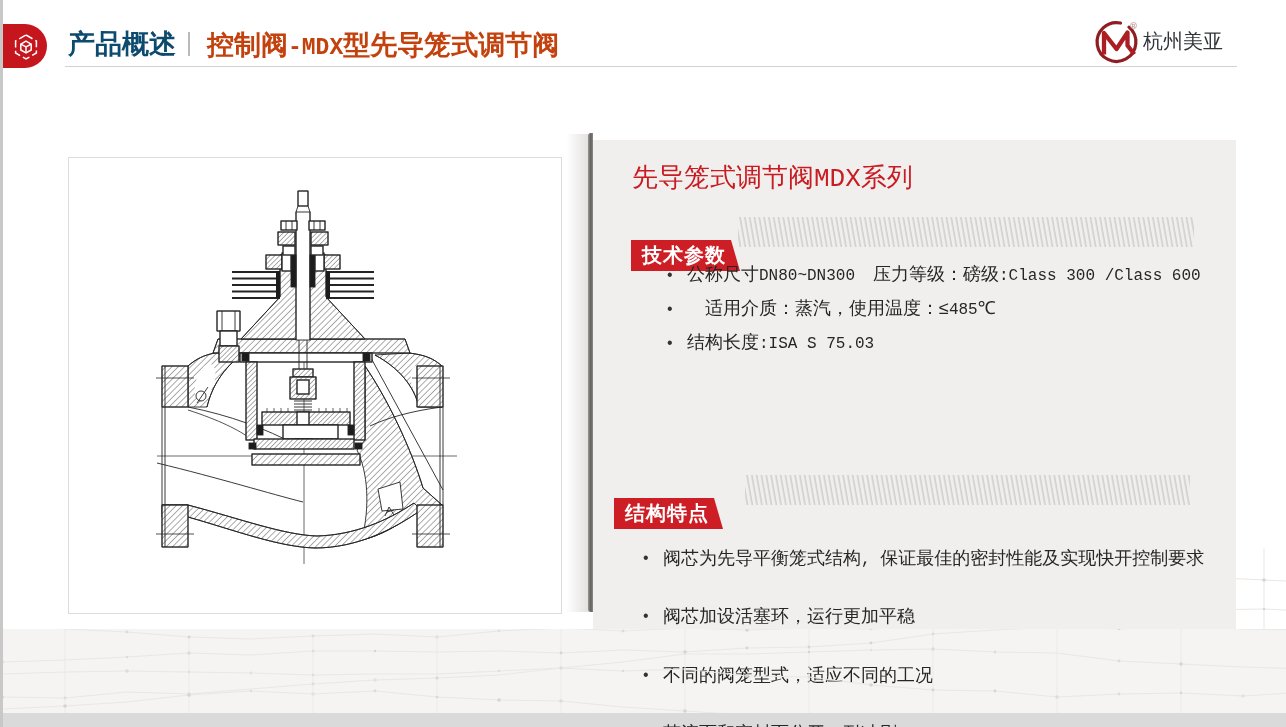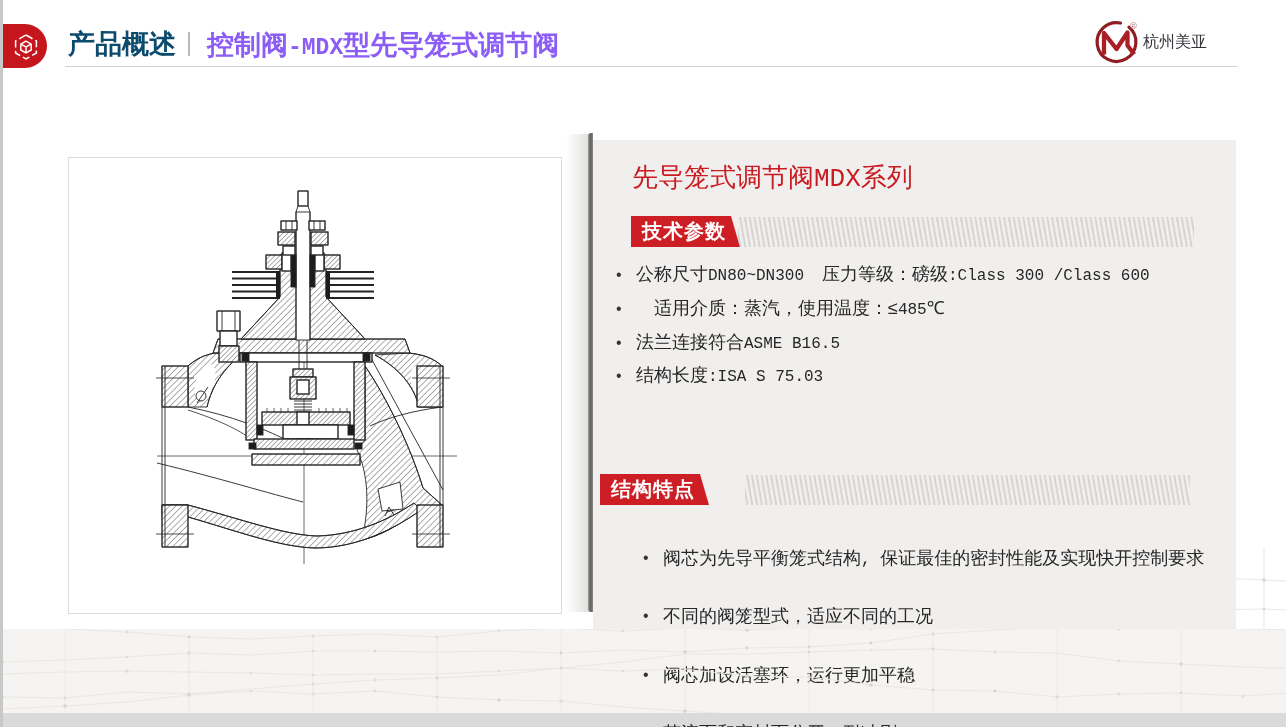--- a/index.html
+++ b/index.html
@@ -8,39 +8,39 @@
   .abs{position:absolute;}
   
   .edgeL{left:0;top:0;width:3px;height:727px;background:#c9c8c8;}
   .botbar{left:0;top:713px;width:1286px;height:14px;background:#dbdada;}
   .band{left:3px;top:629px;width:1283px;height:84px;background:#f5f4f2;}
   
   .tab{left:3px;top:24px;width:44px;height:44px;background:#c6161d;border-radius:0 22px 22px 0;}
   .tab svg{position:absolute;left:9px;top:9px;}
   .hred{left:68px;top:29px;font-size:27px;line-height:30px;font-weight:700;color:#0c4a6e;}
   .hsep{left:188px;top:32px;width:2px;height:24px;background:#b9b9b9;}
-  .hmain{left:207px;top:30px;font-size:27px;line-height:30px;font-weight:700;color:#8b5cf6;}
+  .hmain{left:207px;top:30px;font-size:27px;line-height:30px;font-weight:700;color:#c2410c;}
   .hline{left:65px;top:66px;width:1172px;height:1px;background:#d2d2d2;}
-  .logotext{left:1143px;top:29px;font-size:16px;line-height:25px;color:#33343a;font-weight:500;}
+  .logotext{left:1143px;top:29px;font-size:20px;line-height:25px;color:#33343a;font-weight:500;}
   
   .drawbox{left:68px;top:157px;width:492px;height:455px;background:#fff;border:1px solid #dcdcdc;}
   
   .spineSoft{left:566px;top:134px;width:23px;height:478px;background:linear-gradient(to right,rgba(210,208,205,0),rgba(190,188,185,0.45));}
   .spine{left:588px;top:133px;width:5px;height:479px;background:linear-gradient(to right,#9a9895,#62605d 55%,#8d8b88);border-radius:3px 0 0 3px;}
   
   .panel{left:593px;top:140px;width:643px;height:489px;background:#f0efed;}
   .ptitle{left:632px;top:164px;font-size:26px;line-height:30px;font-weight:500;color:#c91b22;font-family:"Liberation Mono","Liberation Sans",sans-serif;}
   .badge{height:31px;background:#ce1e25;color:#fff;font-size:20px;font-weight:700;line-height:31px;
-         padding:0 14px 0 11px;clip-path:polygon(0 0,calc(100% - 9px) 0,100% 100%,0 100%);letter-spacing:1px;}
+         padding:0 14px 0 11px;clip-path:polygon(0 0,calc(100% - 9px) 0,100% 100%,0 100%);letter-spacing:1px;margin-top:24px;}
   .b1{left:631px;top:216px;}
-  .b2{left:600px;top:474px;text-align:right;}
+  .b2{left:614px;top:474px;text-align:right;}
   ul.specs{list-style:none;margin:0;padding:0;color:#262626;font-size:18px;font-family:"Liberation Sans",sans-serif;}
   ul.specs li{position:relative;padding-left:25px;white-space:nowrap;}
   ul.specs li::before{content:"•";position:absolute;left:5px;font-size:16px;color:#333;}
-  .list1{left:611px;top:258px;}
+  .list1{left:662px;top:258px;}
   .list1 li{line-height:33.8px;}
   .list2{left:638px;top:516px;}
   .list2 li{line-height:32.4px;padding-left:27px;margin-top:26px;}
   .lt{font-family:"Liberation Mono",monospace;font-size:16px;line-height:1;}
   .lt2{font-family:"Liberation Mono",monospace;font-size:23px;line-height:1;}
 </style>
 </head>
 <body>
   <div class="abs band"></div>
   <div class="abs botbar"></div>
@@ -74,36 +74,35 @@
     <defs>
       <pattern id="bh1" width="4.8" height="30" patternUnits="userSpaceOnUse" patternTransform="skewX(10)">
       <line x1="2" y1="0" x2="2" y2="30" stroke="#bfbebc" stroke-width="1.05"></line>
       </pattern>
     </defs>
     <rect width="456" height="30" fill="url(#bh1)"></rect>
   </svg>
   <ul class="abs specs list1">
     <li>公称尺寸<span class="lt">DN80~DN300</span>　压力等级：磅级<span class="lt">:Class 300 /Class 600</span></li>
     <li>　适用介质：蒸汽，使用温度：≤<span class="lt">485</span>℃</li>
-    <li>法兰连接符合<span class="lt">ASME B16.5</span></li>
     <li>结构长度<span class="lt">:ISA S 75.03</span></li>
   </ul>
   <div class="abs badge b2">结构特点</div>
   <svg class="abs" style="left:745px;top:475px;" width="445" height="30">
     <defs>
       <pattern id="bh2" width="4.8" height="30" patternUnits="userSpaceOnUse" patternTransform="skewX(10)">
       <line x1="2" y1="0" x2="2" y2="30" stroke="#bfbebc" stroke-width="1.05"></line>
       </pattern>
     </defs>
     <rect width="445" height="30" fill="url(#bh2)"></rect>
   </svg>
   <ul class="abs specs list2">
     <li>阀芯为先导平衡笼式结构<span class="lt">, </span>保证最佳的密封性能及实现快开控制要求</li>
+    <li>阀芯加设活塞环，运行更加平稳</li>
     <li>不同的阀笼型式，适应不同的工况</li>
-    <li>阀芯加设活塞环，运行更加平稳</li>
     <li>节流面和密封面分开，耐冲刷</li>
   </ul>
 
   <div class="abs drawbox">
     <svg id="valve" width="492" height="455" viewBox="0 0 492 455" fill="none" stroke="#242424" stroke-width="0.9">
       <defs>
         <pattern id="hp" width="4.4" height="4.4" patternUnits="userSpaceOnUse" patternTransform="rotate(45)">
           <rect width="4.4" height="4.4" fill="#ffffff" stroke="none"></rect>
           <line x1="0" y1="0" x2="0" y2="4.4" stroke="#2f2f2f" stroke-width="0.8"></line>
         </pattern>

